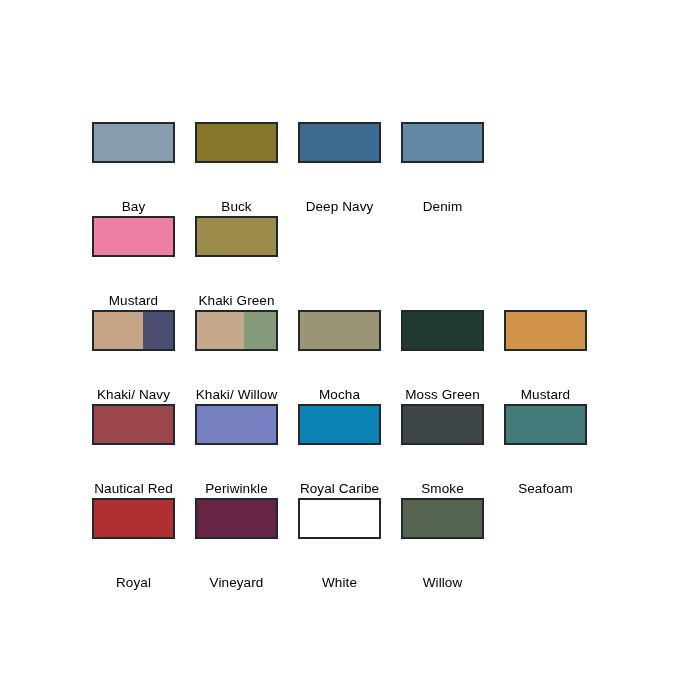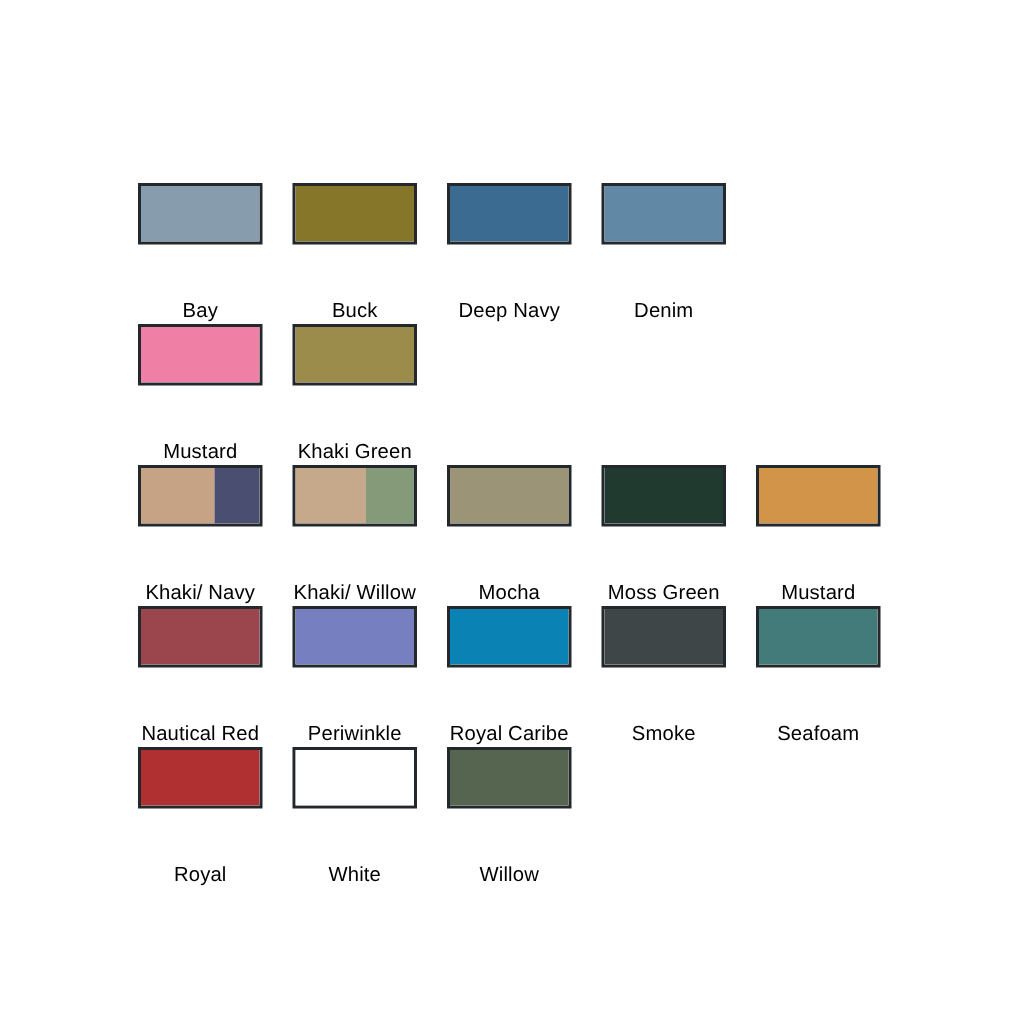--- a/index.html
+++ b/index.html
@@ -168,20 +168,26 @@
     </div>
     <div class="swatch-row">
       <div class="swatch-cell">
         <div class="swatch-chip" style="border-color: rgb(35, 40, 45);">
           <div class="chip-part" style="background: rgb(176, 47, 49); width: 100%;"></div>
         </div>
         <div class="swatch-label">Royal</div>
       </div>
       <div class="swatch-cell">
         <div class="swatch-chip" style="border-color: rgb(35, 40, 45);">
+          <div class="chip-part" style="background: rgb(102, 37, 69); width: 100%;"></div>
+        </div>
+        <div class="swatch-label">Vineyard</div>
+      </div>
+      <div class="swatch-cell">
+        <div class="swatch-chip" style="border-color: rgb(35, 40, 45);">
           <div class="chip-part" style="background: rgb(255, 255, 255); width: 100%;"></div>
         </div>
         <div class="swatch-label">White</div>
       </div>
       <div class="swatch-cell">
         <div class="swatch-chip" style="border-color: rgb(35, 40, 45);">
           <div class="chip-part" style="background: rgb(86, 101, 80); width: 100%;"></div>
         </div>
         <div class="swatch-label">Willow</div>
       </div>

